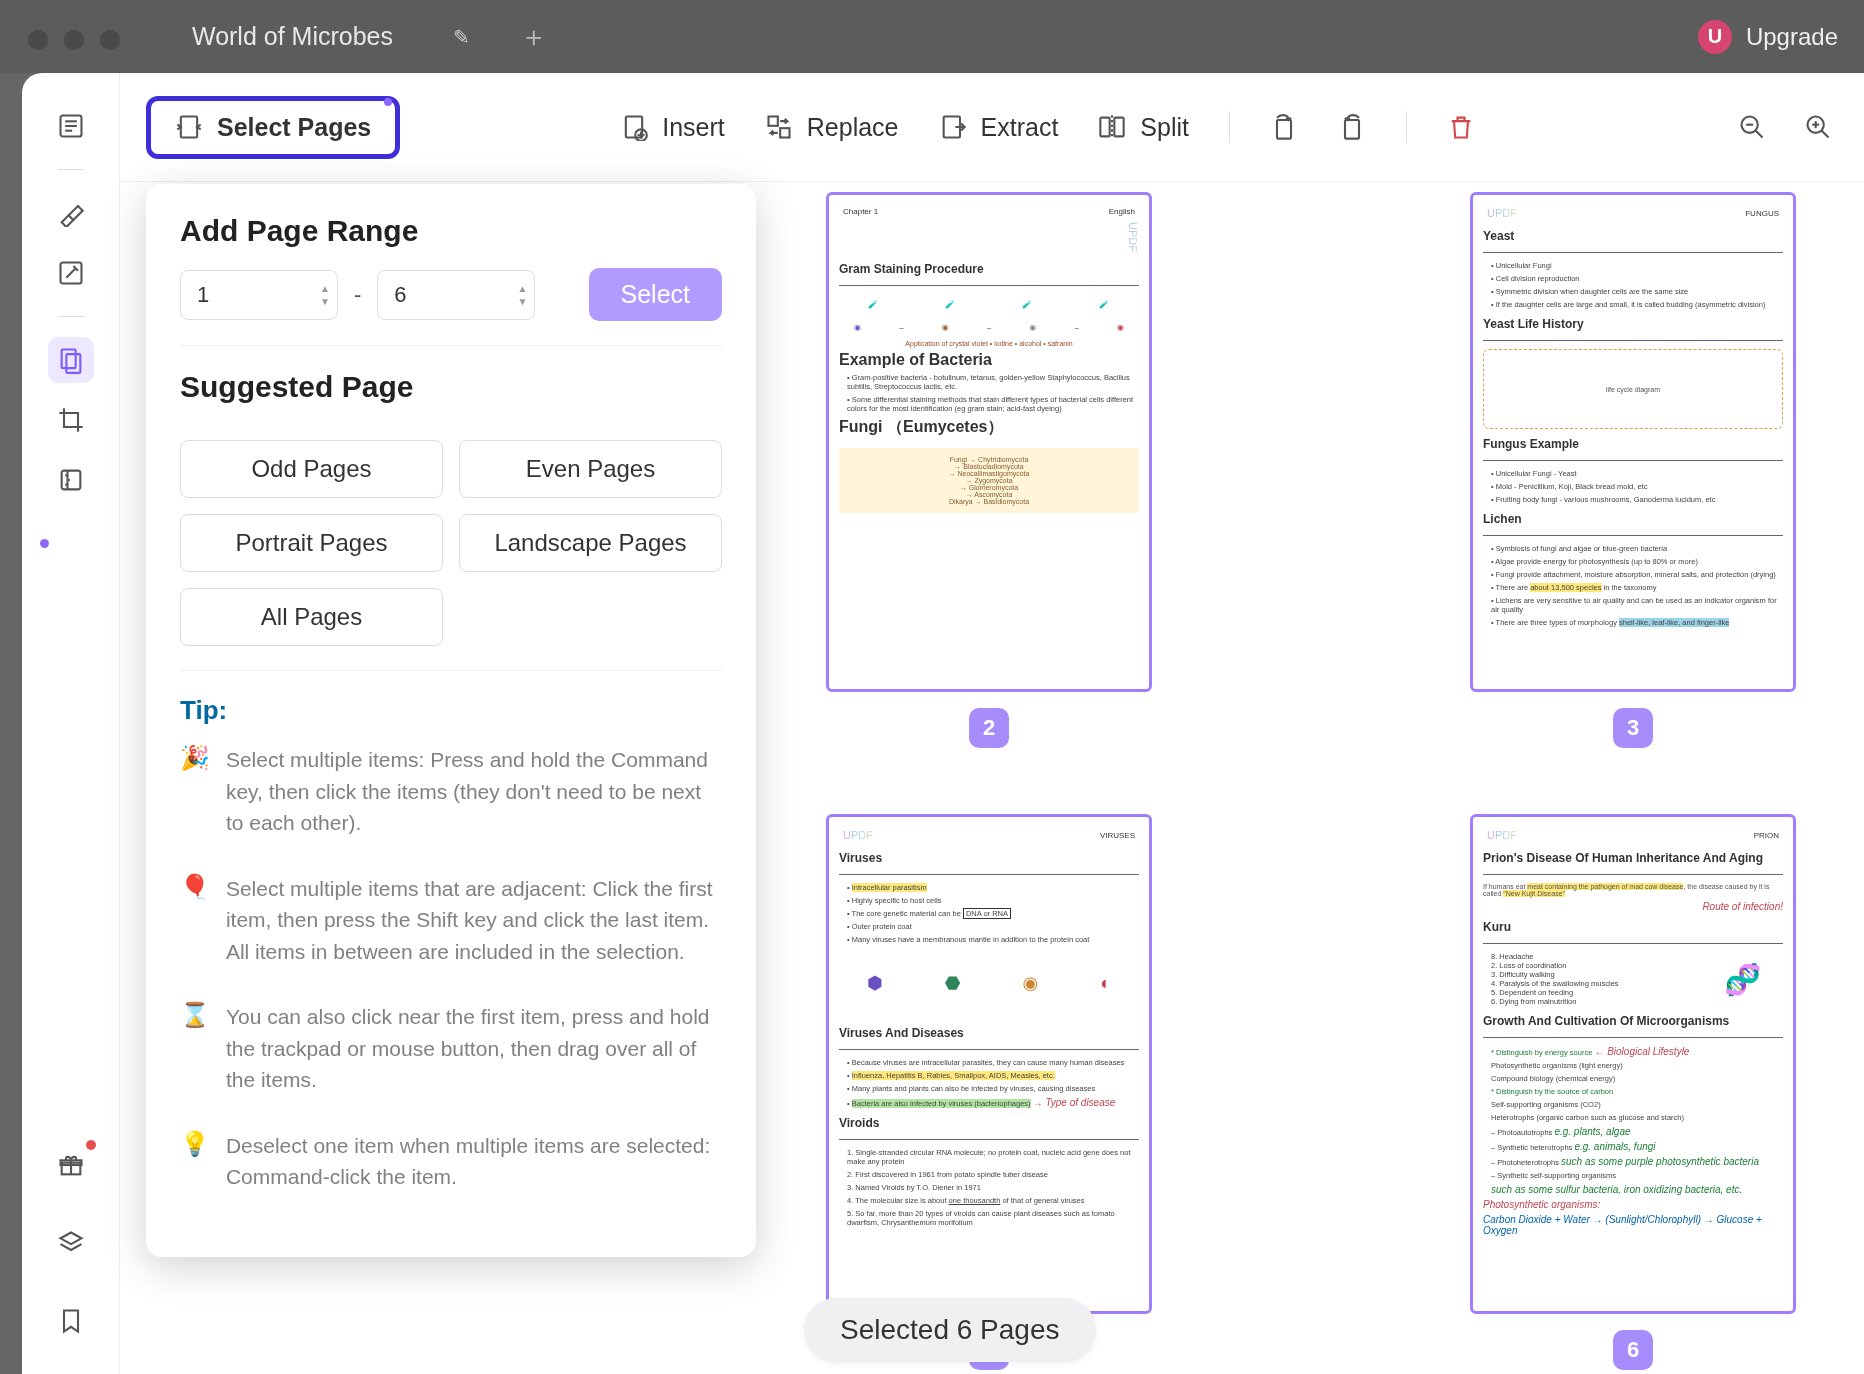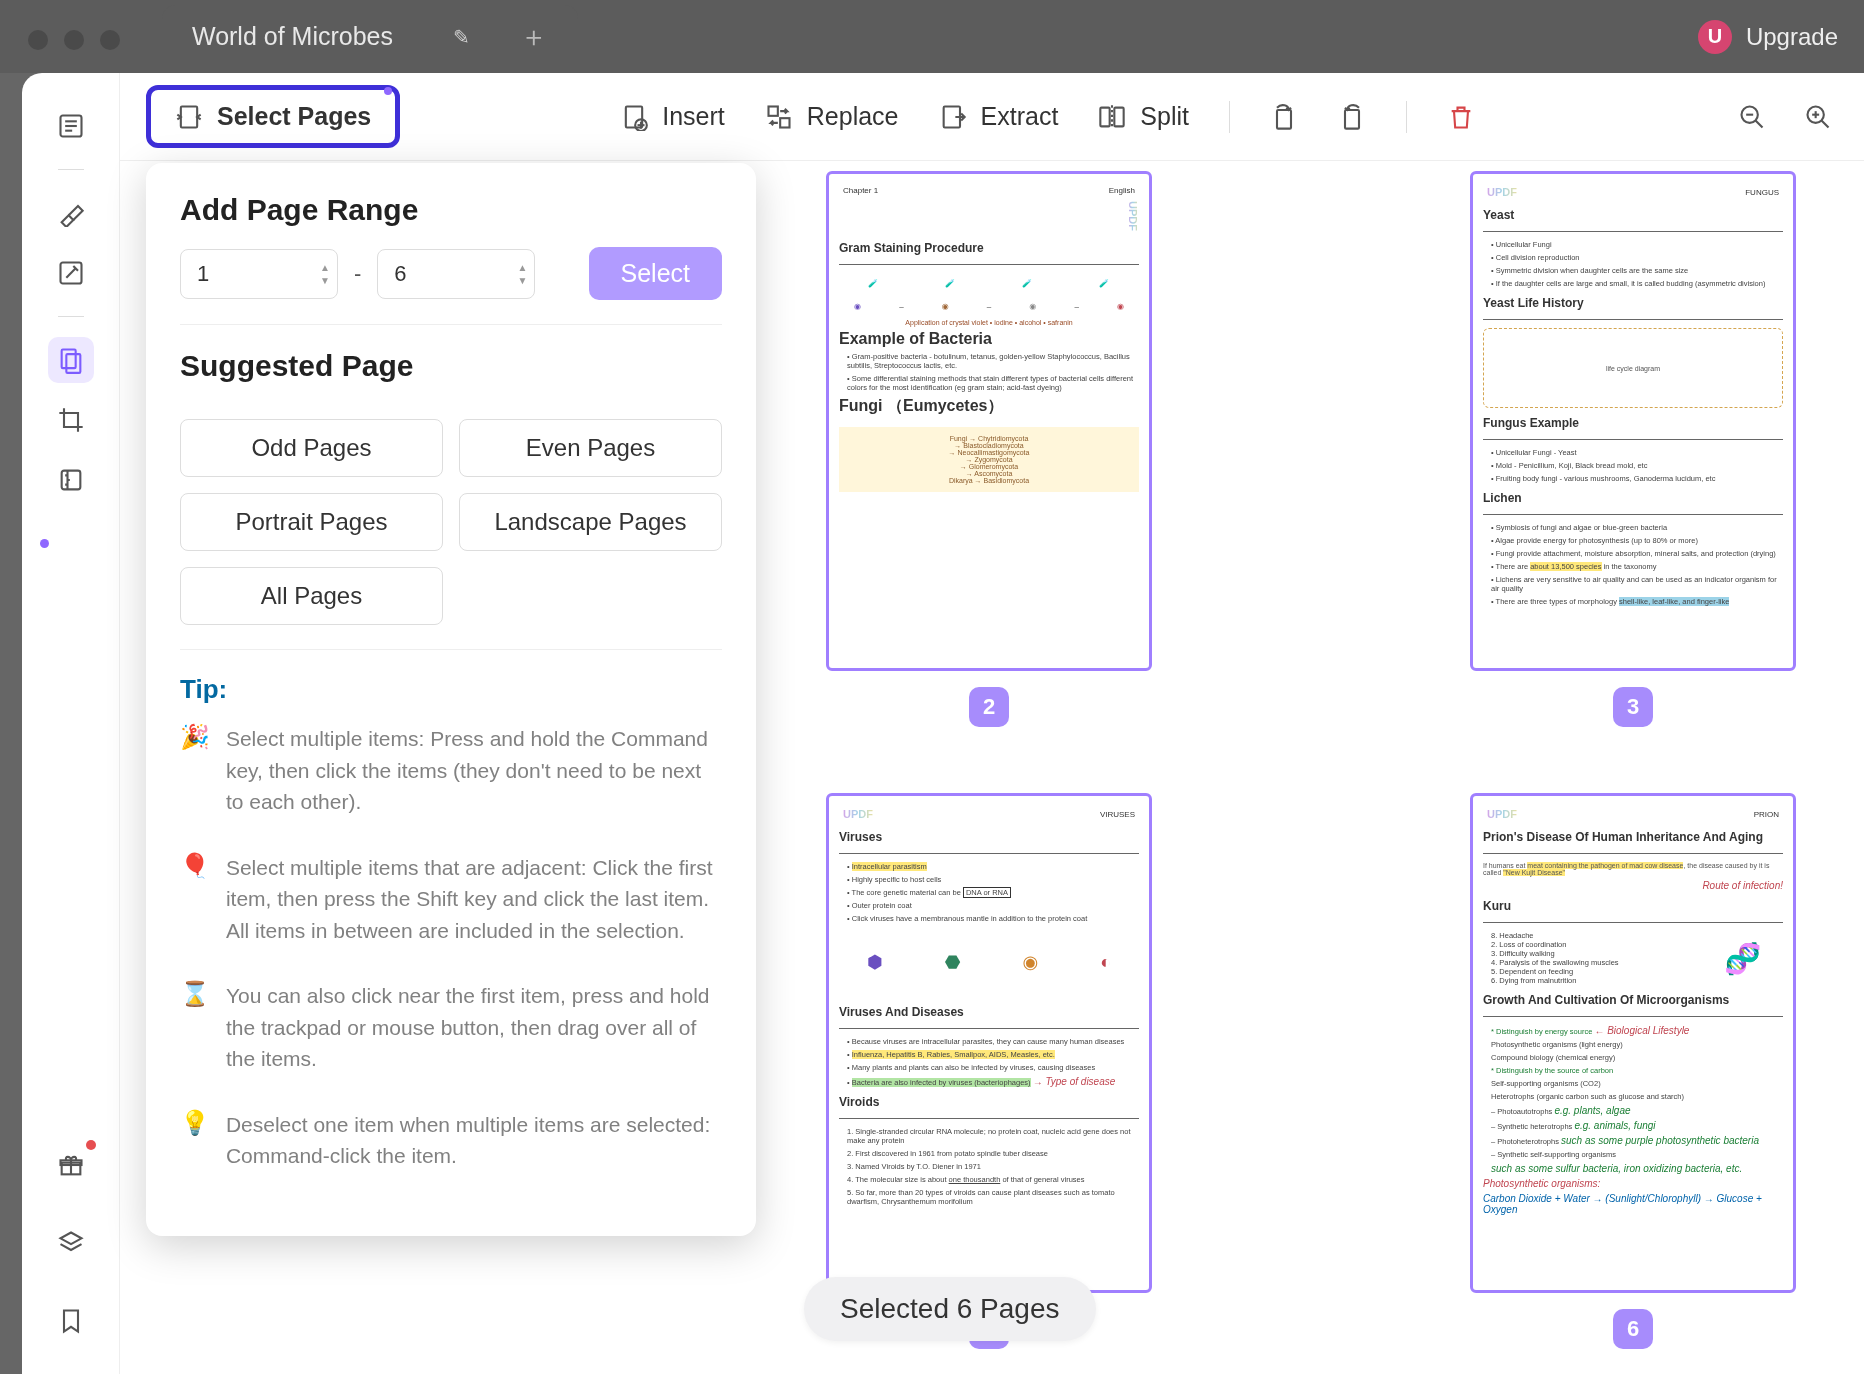--- a/index.html
+++ b/index.html
@@ -20,21 +20,21 @@
 
 .left-rail { width: 98px; display: flex; flex-direction: column; align-items: center; padding-top: 30px; gap: 14px; border-right: 1px solid #eee; position: relative; }
 .rail-btn { width: 46px; height: 46px; border-radius: 10px; display: flex; align-items: center; justify-content: center; color: #666; cursor: pointer; }
 .rail-btn.active { background: #ede8ff; color: #7c5cff; }
 .rail-divider { width: 26px; height: 1px; background: #ddd; margin: 6px 0; }
 .rail-bottom { position: absolute; bottom: 30px; display: flex; flex-direction: column; align-items: center; gap: 32px; }
 .rail-active-dot { position: absolute; left: 18px; top: 466px; width: 9px; height: 9px; border-radius: 50%; background: #8f68ff; }
 
 .main-area { flex: 1; display: flex; flex-direction: column; }
 
-.toolbar { height: 88px; display: flex; align-items: center; padding: 0 30px 0 0; gap: 40px; border-bottom: 1px solid #eee; position: relative; }
+.toolbar { height: 109px; display: flex; align-items: center; padding: 0 30px 0 0; gap: 40px; border-bottom: 1px solid #eee; position: relative; }
 .select-pages-btn { display: flex; align-items: center; gap: 14px; border: 5px solid #3e2fd8; border-radius: 12px; padding: 12px 24px; margin-left: 26px; position: relative; }
 .select-pages-btn::after { content: ""; position: absolute; top: -3px; right: 3px; width: 8px; height: 8px; border-radius: 50%; background: #8f68ff; }
 .select-pages-text { font-size: 25px; font-weight: 600; color: #333; }
 .tool-btn { display: flex; align-items: center; gap: 14px; cursor: pointer; }
 .tool-label { font-size: 25px; font-weight: 500; color: #333; }
 .tool-icon { width: 28px; height: 28px; fill: none; stroke: #555; stroke-width: 1.8; }
 .toolbar-sep { width: 1px; height: 32px; background: #ddd; }
 .toolbar-group-right { position: absolute; right: 32px; display: flex; align-items: center; gap: 38px; }
 .trash { color: #d64548; }
 
@@ -71,21 +71,21 @@
 .t5 { left: 706px; top: 632px; }
 .t6 { left: 1350px; top: 632px; }
 
 .t4 .thumb-page { height: 88px; }
 .t5 .thumb-page, .t6 .thumb-page { height: 500px; }
 
 .selected-badge { position: absolute; left: 684px; top: 1116px; background: #f0f0f2; color: #333; font-size: 28px; font-weight: 500; padding: 16px 36px; border-radius: 40px; z-index: 5; box-shadow: 0 2px 6px rgba(0,0,0,0.06); }
 
 .page-body-thumb { display: flex; flex-direction: column; gap: 4px; }
 .thumb-header { display: flex; justify-content: space-between; align-items: center; padding: 2px 4px; font-size: 8px; }
-.updf-badge { font-size: 11px; font-weight: 700; background: linear-gradient(90deg, #d4a5e8, #a5d4e8, #e8e0a5); -webkit-background-clip: text; background-clip: text; -webkit-text-fill-color: transparent; }
+.updf-badge { font-size: 11px; font-weight: 400; background: linear-gradient(90deg, #d4a5e8, #a5d4e8, #e8e0a5); -webkit-background-clip: text; background-clip: text; -webkit-text-fill-color: transparent; }
 .thumb-title { font-size: 12px; font-weight: 600; color: #333; border-bottom: 1px solid #666; padding-bottom: 9px; margin: 4px 0; }
 .thumb-subtitle { font-size: 16px; font-weight: 600; color: #333; }
 .thumb-bullet { font-size: 7.5px; color: #444; padding-left: 8px; }
 .thumb-small { font-size: 7px; color: #555; }
 .hl-yellow { background: #ffe87a; }
 .hl-blue { background: #9cd3e8; }
 .hl-green { background: #b2e5a4; }
 .hand { font-size: 10px; color: #c04550; font-style: italic; }
 .hand-blue { color: #0063aa; }
 .hand-green { color: #1a7e34; }
@@ -394,21 +394,21 @@
             <div class="page-body-thumb">
               <div class="thumb-header">
                   <span class="updf-badge">UPDF</span>
                   <span>VIRUSES</span>
                 </div>
               <div class="thumb-title">Viruses</div>
               <div class="thumb-bullet">• <span class="hl-yellow">Intracellular parasitism</span></div>
               <div class="thumb-bullet">• Highly specific to host cells</div>
               <div class="thumb-bullet">• The core genetic material can be <span style="border:1px solid #333;padding:0 2px;">DNA or RNA</span></div>
               <div class="thumb-bullet">• Outer protein coat</div>
-              <div class="thumb-bullet">• Click viruses have a membranous mantle in addition to the protein coat</div>
+              <div class="thumb-bullet">• Many viruses have a membranous mantle in addition to the protein coat</div>
               <div style="height:70px;display:flex;gap:6px;align-items:center;justify-content:space-around;">
                 <span style="color:#6a4fc0;font-size:18px;">⬢</span>
                 <span style="color:#2f845e;font-size:18px;">⬣</span>
                 <span style="color:#d0842c;font-size:18px;">◉</span>
                 <span style="color:#c04550;font-size:18px;">◐</span>
               </div>
               <div class="thumb-title">Viruses And Diseases</div>
               <div class="thumb-bullet">• Because viruses are intracellular parasites, they can cause many human diseases</div>
               <div class="thumb-bullet">• <span class="hl-yellow">Influenza, Hepatitis B, Rabies, Smallpox, AIDS, Measles, etc.</span></div>
               <div class="thumb-bullet">• Many plants and plants can also be infected by viruses, causing diseases</div>

